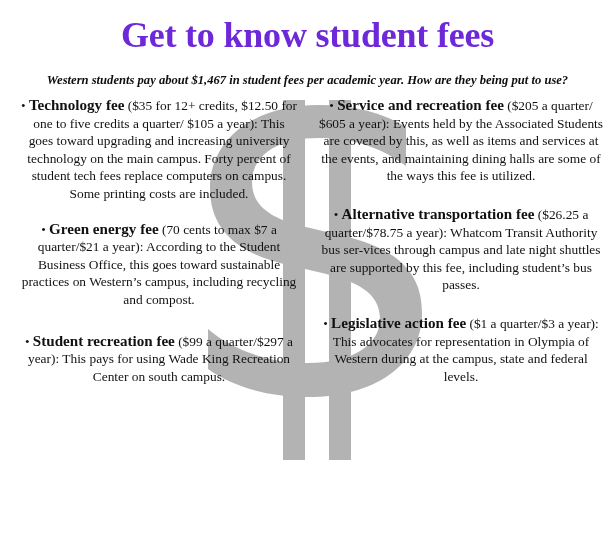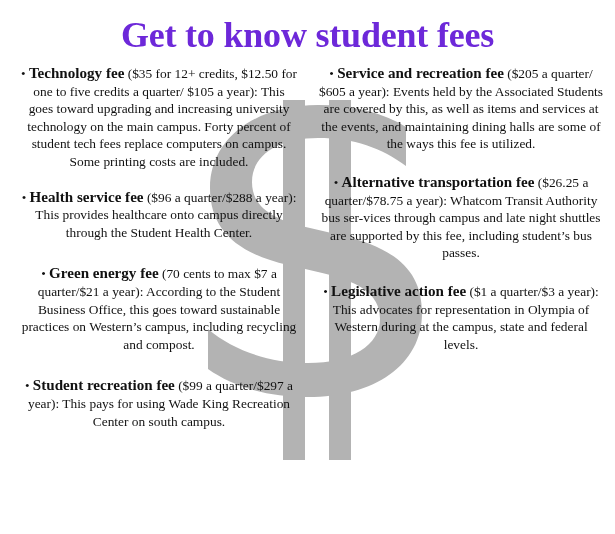--- a/index.html
+++ b/index.html
@@ -131,35 +131,32 @@
              c-24 -18 -52 -28 -88 -28 z"></path>
 
     <rect x="283" y="100" width="22" height="360"></rect>
 
     <rect x="329" y="100" width="22" height="360"></rect>
   </g>
 </svg>
 
 <div class="header">
   <h1 class="page-title">Get to know student fees</h1>
+  <p class="page-subtitle">Western students pay about $1,467 in student fees per academic year. How are they being put to use?</p>
 </div>
 
 <div class="columns">
 
   <div class="column column-left">
 
     <p class="fee-item gap-md">
       <span class="fee-bullet">•</span>
       <span class="fee-name">Technology fee</span><span class="fee-desc"> ($35 for 12+ credits, $12.50 for one to five credits a quarter/ $105 a year):  This goes toward upgrading and increasing university technology on the main campus. Forty percent of student tech fees replace computers on campus. Some printing costs are included.</span>
     </p>
 
-    <p class="fee-item gap-xl">
-      <span class="fee-bullet">•</span>
-      <span class="fee-name">Health service fee</span><span class="fee-desc"> ($96 a quarter/$288 a year): This provides healthcare onto campus directly through the Student Health Center.</span>
-    </p>
 
     <p class="fee-item gap-xl">
       <span class="fee-bullet">•</span>
       <span class="fee-name">Green energy fee</span><span class="fee-desc"> (70 cents to max $7 a quarter/$21 a year): According to the Student Business Office, this goes toward sustainable practices on Western’s campus, including recycling and compost.</span>
     </p>
 
     <p class="fee-item">
       <span class="fee-bullet">•</span>
       <span class="fee-name">Student recreation fee</span><span class="fee-desc"> ($99 a quarter/$297 a year): This pays for using Wade King Recreation Center on south campus.</span>
     </p>

